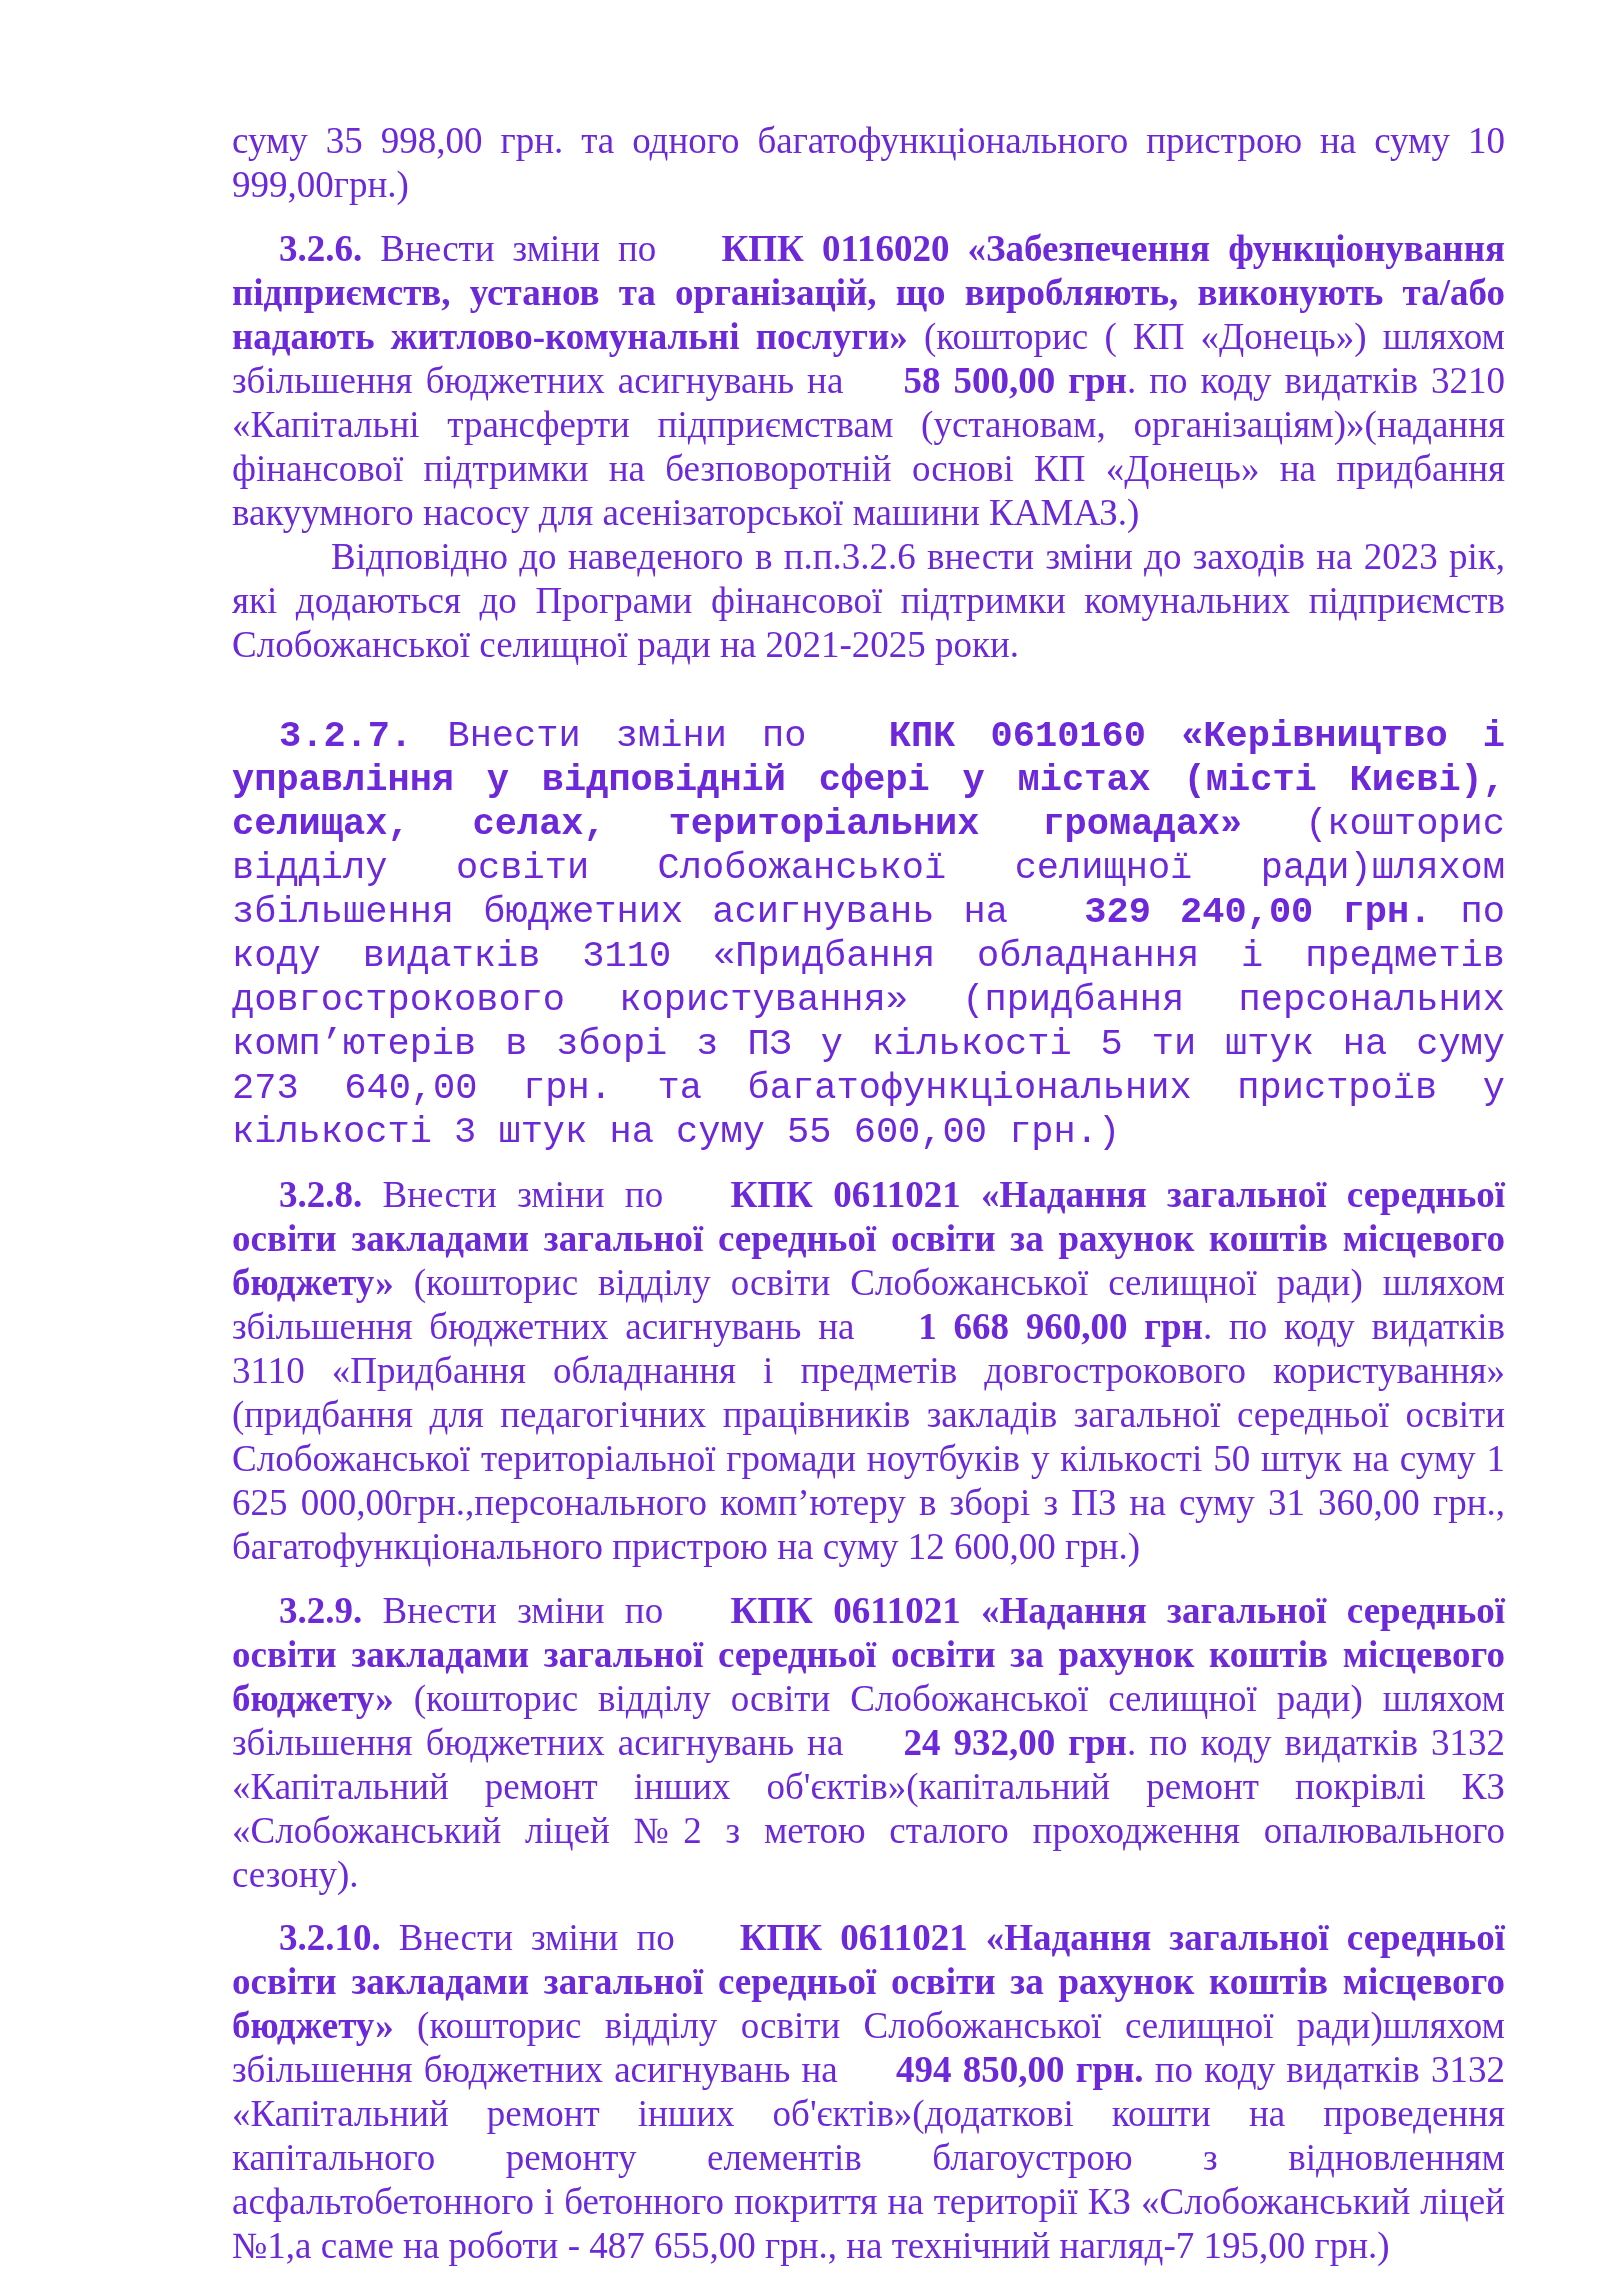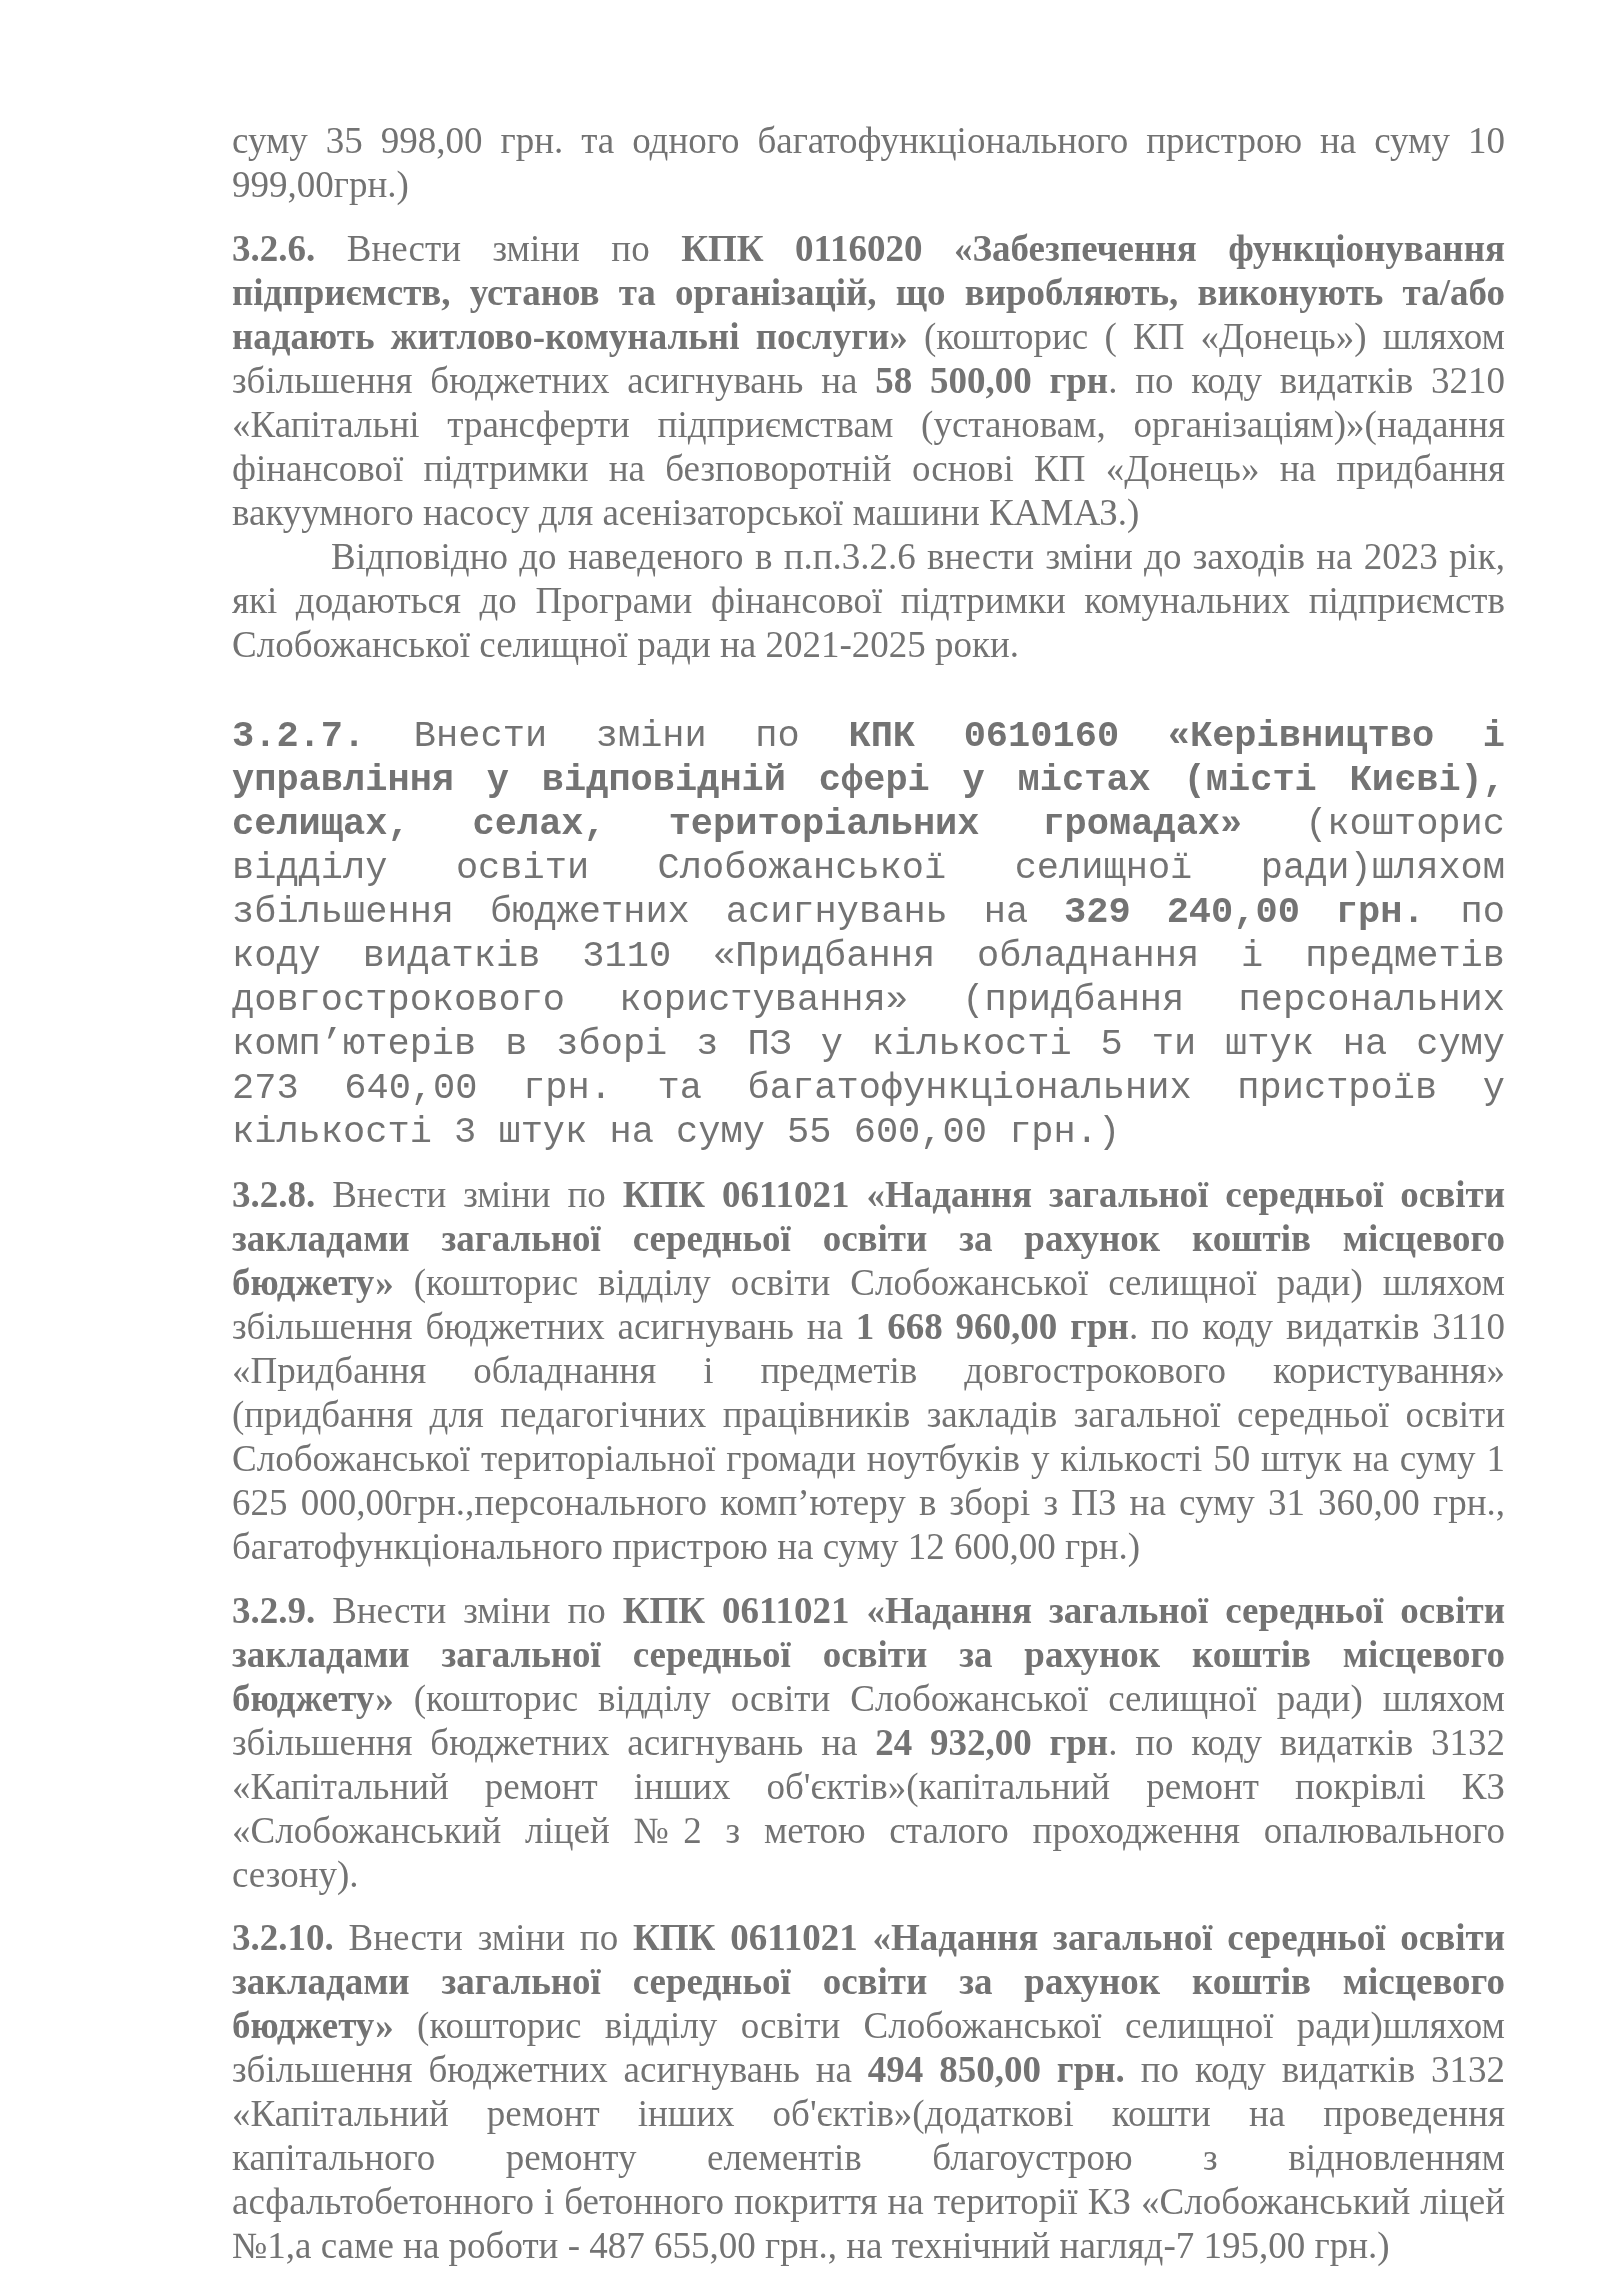--- a/index.html
+++ b/index.html
@@ -28,28 +28,28 @@
   p.para {
     margin: 0;
     padding: 0;
   }
   
   p.variant-spaced { margin-top: 19.6px; }
   
   p.variant-blankline { margin-top: 47px; font-family: Liberation Mono, monospace; }
   
   p.variant-indented { text-indent: 99px; }
-  .run-bold { font-weight: 700; }
+  .run-bold { font-weight: 700; margin-left: 47px; }
   .run-regular { font-weight: 400; }
 </style>
 </head>
 <body>
 
 <div class="page">
-  <div class="content" id="document-body" style="color: #737373;">
+  <div class="content" id="document-body" style="color: #6d28d9;">
       <p class="para variant-plain"><span class="run-regular">суму 35 998,00 грн. та одного багатофункціонального пристрою на суму 10 999,00грн.)</span></p>
       <p class="para variant-spaced"><span class="run-bold">3.2.6.</span><span class="run-regular"> Внести зміни по </span><span class="run-bold">КПК 0116020 «Забезпечення функціонування підприємств, установ та організацій, що виробляють, виконують та/або надають житлово-комунальні послуги»</span><span class="run-regular"> (кошторис ( КП  «Донець») шляхом збільшення бюджетних асигнувань на </span><span class="run-bold">58 500,00 грн</span><span class="run-regular">. по  коду видатків 3210 «Капітальні трансферти підприємствам (установам, організаціям)»(надання фінансової підтримки на безповоротній основі КП «Донець» на придбання вакуумного насосу для асенізаторської машини КАМАЗ.)</span></p>
       <p class="para variant-indented"><span class="run-regular">Відповідно до наведеного в п.п.3.2.6 внести зміни до заходів на 2023 рік, які додаються  до Програми фінансової підтримки комунальних підприємств Слобожанської селищної ради на 2021-2025 роки.</span></p>
       <p class="para variant-blankline"><span class="run-bold">3.2.7.</span><span class="run-regular"> Внести зміни по  </span><span class="run-bold">КПК 0610160 «Керівництво і управління у відповідній сфері у містах (місті Києві), селищах, селах, територіальних громадах»</span><span class="run-regular"> (кошторис відділу освіти Слобожанської селищної ради)шляхом збільшення бюджетних асигнувань на </span><span class="run-bold">329 240,00 грн.</span><span class="run-regular"> по коду  видатків  3110 «Придбання обладнання і предметів довгострокового користування» (придбання персональних комп’ютерів в зборі з ПЗ у кількості 5 ти штук на суму 273 640,00 грн. та багатофункціональних пристроїв у кількості  3 штук на суму 55 600,00 грн.)</span></p>
       <p class="para variant-spaced"><span class="run-bold">3.2.8.</span><span class="run-regular"> Внести зміни по </span><span class="run-bold">КПК 0611021 «Надання загальної середньої освіти закладами загальної середньої освіти за рахунок коштів місцевого бюджету»</span><span class="run-regular"> (кошторис відділу освіти Слобожанської селищної ради) шляхом збільшення бюджетних асигнувань на </span><span class="run-bold">1 668 960,00 грн</span><span class="run-regular">. по коду видатків 3110 «Придбання обладнання і предметів довгострокового користування» (придбання для педагогічних працівників  закладів загальної середньої освіти Слобожанської територіальної громади ноутбуків у кількості 50 штук на суму 1 625 000,00грн.,персонального комп’ютеру в зборі з ПЗ на суму 31 360,00 грн., багатофункціонального пристрою на суму 12 600,00 грн.)</span></p>
       <p class="para variant-spaced"><span class="run-bold">3.2.9.</span><span class="run-regular"> Внести зміни по </span><span class="run-bold">КПК 0611021 «Надання загальної середньої освіти закладами загальної середньої освіти за рахунок коштів місцевого бюджету»</span><span class="run-regular"> (кошторис відділу освіти Слобожанської селищної ради) шляхом збільшення бюджетних асигнувань на </span><span class="run-bold">24 932,00 грн</span><span class="run-regular">. по коду видатків 3132 «Капітальний ремонт інших об'єктів»(капітальний ремонт покрівлі КЗ «Слобожанський ліцей №2 з метою сталого проходження опалювального сезону).</span></p>
       <p class="para variant-spaced"><span class="run-bold">3.2.10.</span><span class="run-regular"> Внести зміни по </span><span class="run-bold">КПК 0611021 «Надання загальної середньої освіти закладами загальної середньої освіти за рахунок коштів місцевого бюджету»</span><span class="run-regular"> (кошторис відділу освіти Слобожанської селищної ради)шляхом збільшення бюджетних асигнувань на </span><span class="run-bold">494 850,00 грн.</span><span class="run-regular"> по коду видатків 3132 «Капітальний ремонт інших об'єктів»(додаткові кошти на проведення капітального ремонту елементів благоустрою з відновленням асфальтобетонного і бетонного покриття на території КЗ «Слобожанський ліцей №1,а саме на роботи - 487 655,00 грн., на технічний нагляд-7 195,00 грн.)</span></p>
     </div>
 </div>
 

